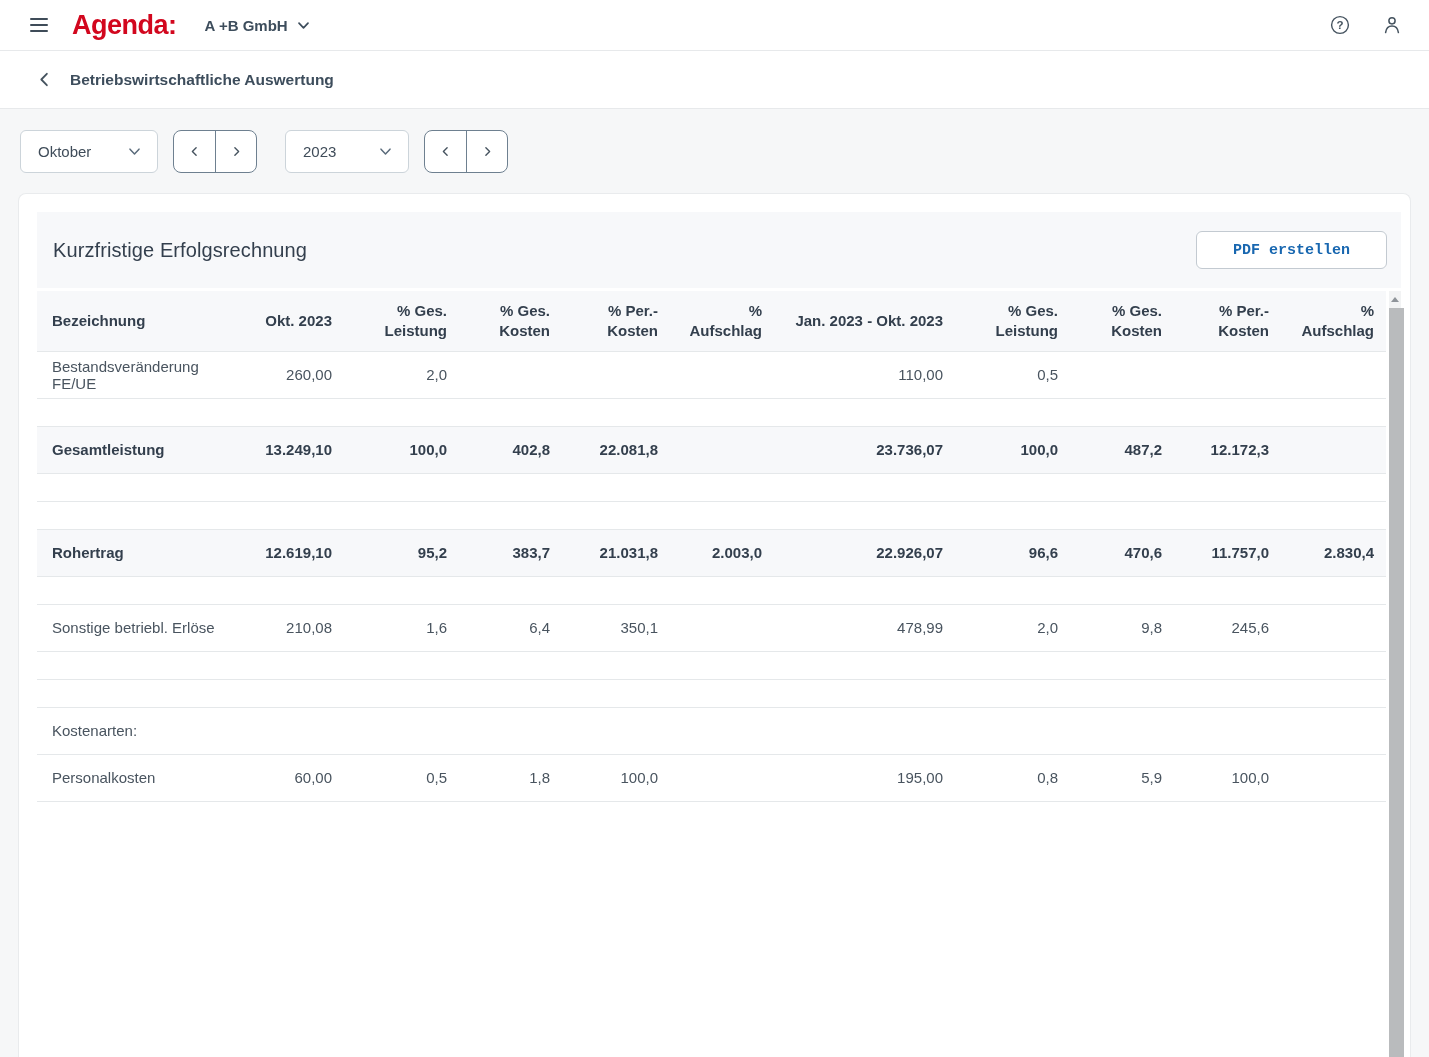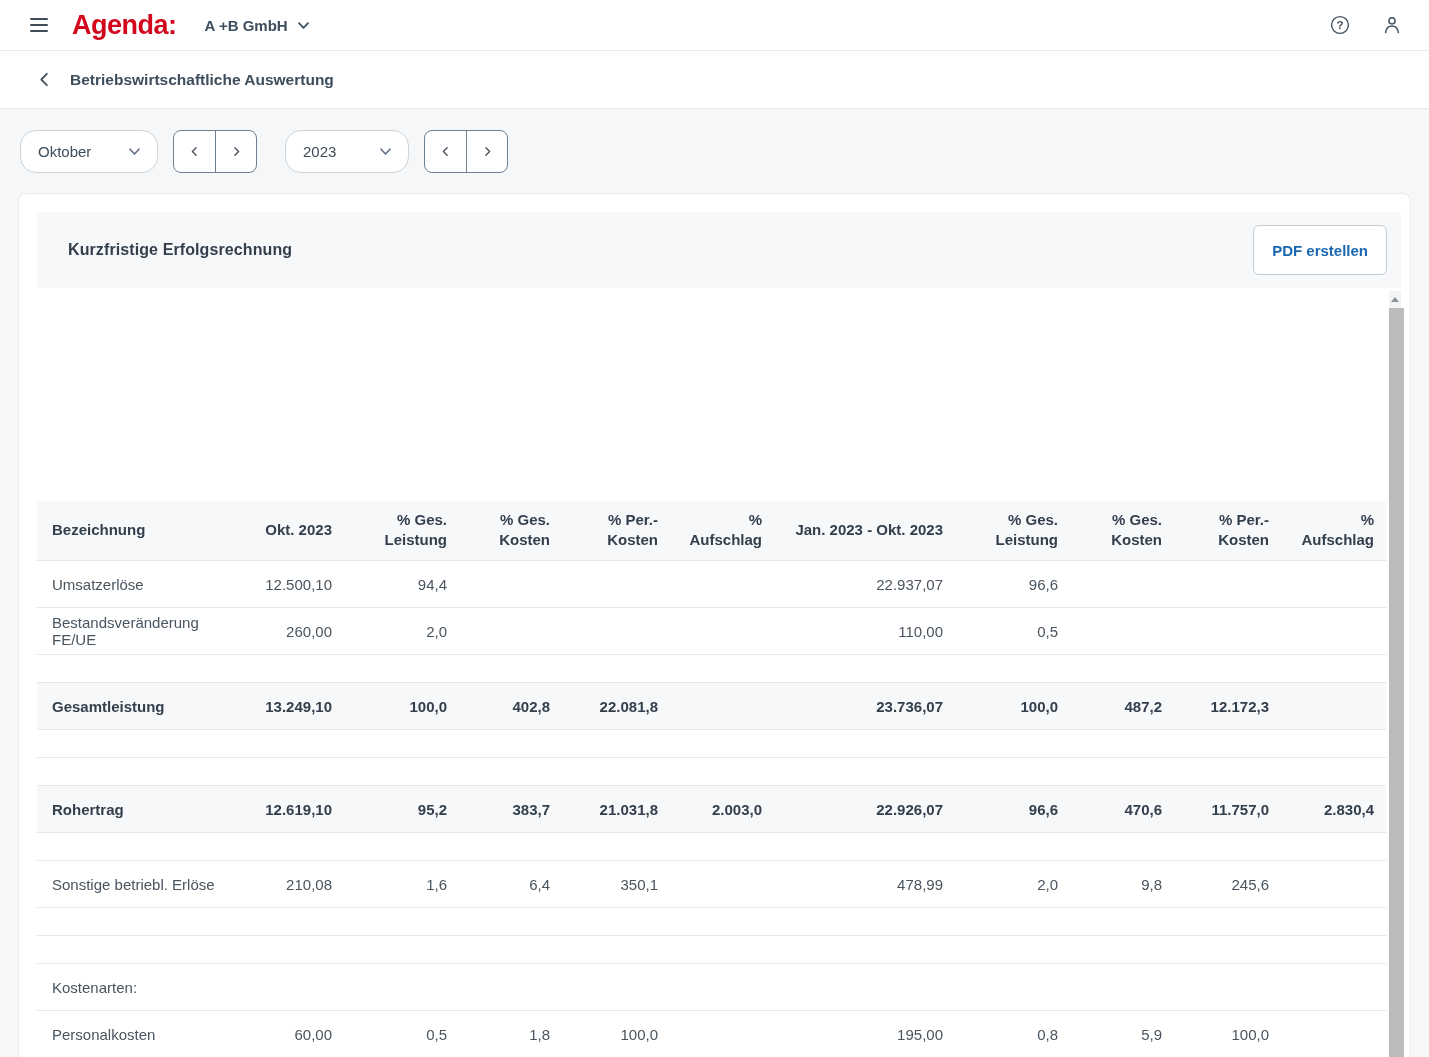--- a/index.html
+++ b/index.html
@@ -31,21 +31,21 @@
   .crumbbar {
     height:58px; background:#fff; border-bottom:1px solid #e7e9eb;
     display:flex; align-items:center; padding-left:36px; gap:17px;
   }
   .backbtn { background:none; border:none; padding:0; cursor:pointer; display:flex; align-items:center; }
   .crumb-title { font-size:15.5px; font-weight:700; color:#3d4d5c; }
 
   
   .filters { display:flex; align-items:center; margin:21px 0 0 20px; }
   .select {
-    width:138px; height:43px; background:#fff; border:1px solid #ccd4da; border-radius:16px;
+    width:138px; height:43px; background:#fff; border:1px solid #ccd4da; border-radius:6px;
     display:flex; align-items:center; justify-content:space-between; padding:0 15px 0 17px;
     font-family:inherit; font-size:15px; color:#3f4c59; cursor:pointer;
   }
   .select.year { width:124px; margin-left:28px; }
   .pager {
     margin-left:15px; height:43px; display:flex; background:#fff;
     border:1px solid #6e8090; border-radius:8px; overflow:hidden;
   }
   .pager button {
     width:41px; background:none; border:none; cursor:pointer;
@@ -56,28 +56,28 @@
   
   .card {
     position:absolute; left:18px; top:193px; width:1393px; height:864px;
     background:#fff; border:1px solid #e9ebed; border-bottom:none; border-radius:8px 8px 0 0;
     padding:18px 9px 0 18px;
   }
   .card-head {
     height:76px; background:#f7f8fa; margin-bottom:3px;
     display:flex; align-items:center; justify-content:space-between; padding:0 14px 0 15px;
   }
-  .report-title { margin:16px; font-size:16px; font-weight:700; color:#333f4d; letter-spacing:0.1px; }
+  .report-title { margin:1px; font-size:20px; font-weight:400; color:#333f4d; letter-spacing:0.1px; }
   .pdf-btn {
-    height:50px; padding:0 18px; background:#fff; border:1px solid #c3cad1; border-radius:6px;
-    color:#1867b0; font-family:Liberation Sans, sans-serif; font-weight:700; font-size:15px; cursor:pointer;
-  }
-
-  
-  .table-zone { display:flex; align-items:flex-end; }
+    height:38px; padding:0 36px; background:#fff; border:1px solid #c3cad1; border-radius:6px;
+    color:#1867b0; font-family:Liberation Mono, monospace; font-weight:700; font-size:15px; cursor:pointer;
+  }
+
+  
+  .table-zone { display:flex; align-items:flex-start; }
   table { width:1349px; border-collapse:collapse; table-layout:fixed; }
   thead th {
     height:60px; background:#f7f8fa; vertical-align:middle;
     font-size:15px; font-weight:700; color:#333f4d;
     text-align:right; padding:0 12px 0 0; white-space:pre-line; line-height:1.35;
   }
   thead tr { border-bottom:1px solid #e5e8ea; }
   th.c-name { text-align:left; padding:0 0 0 15px; }
   tbody tr { border-bottom:1px solid #e5e8ea; }
   tbody td {
@@ -231,33 +231,20 @@
             <th>% Ges.
 Kosten</th>
             <th>% Per.-
 Kosten</th>
             <th>%
 Aufschlag</th>
           </tr>
       </thead>
       <tbody>
           <tr class="row-data">
-            <td class="c-name">Umsatzerlöse</td>
-            <td>12.500,10</td>
-            <td>94,4</td>
-            <td></td>
-            <td></td>
-            <td></td>
-            <td>22.937,07</td>
-            <td>96,6</td>
-            <td></td>
-            <td></td>
-            <td></td>
-          </tr>
-          <tr class="row-data">
             <td class="c-name">Bestandsveränderung FE/UE</td>
             <td>260,00</td>
             <td>2,0</td>
             <td></td>
             <td></td>
             <td></td>
             <td>110,00</td>
             <td>0,5</td>
             <td></td>
             <td></td>

